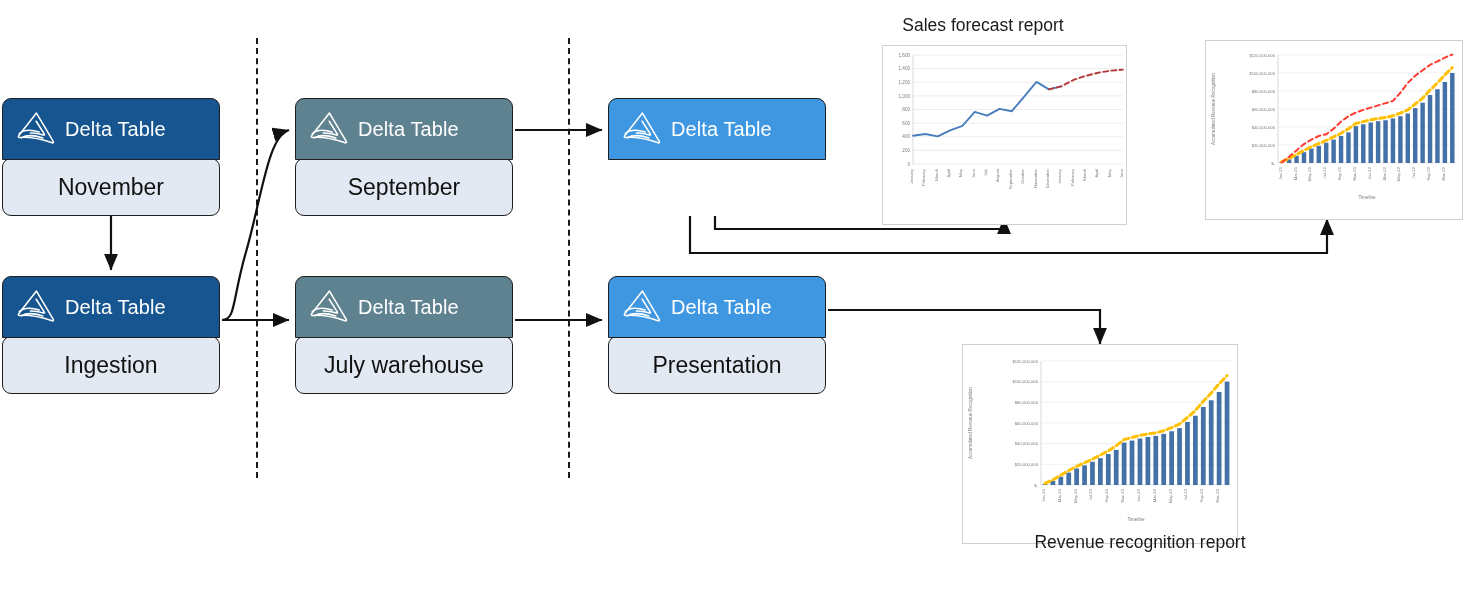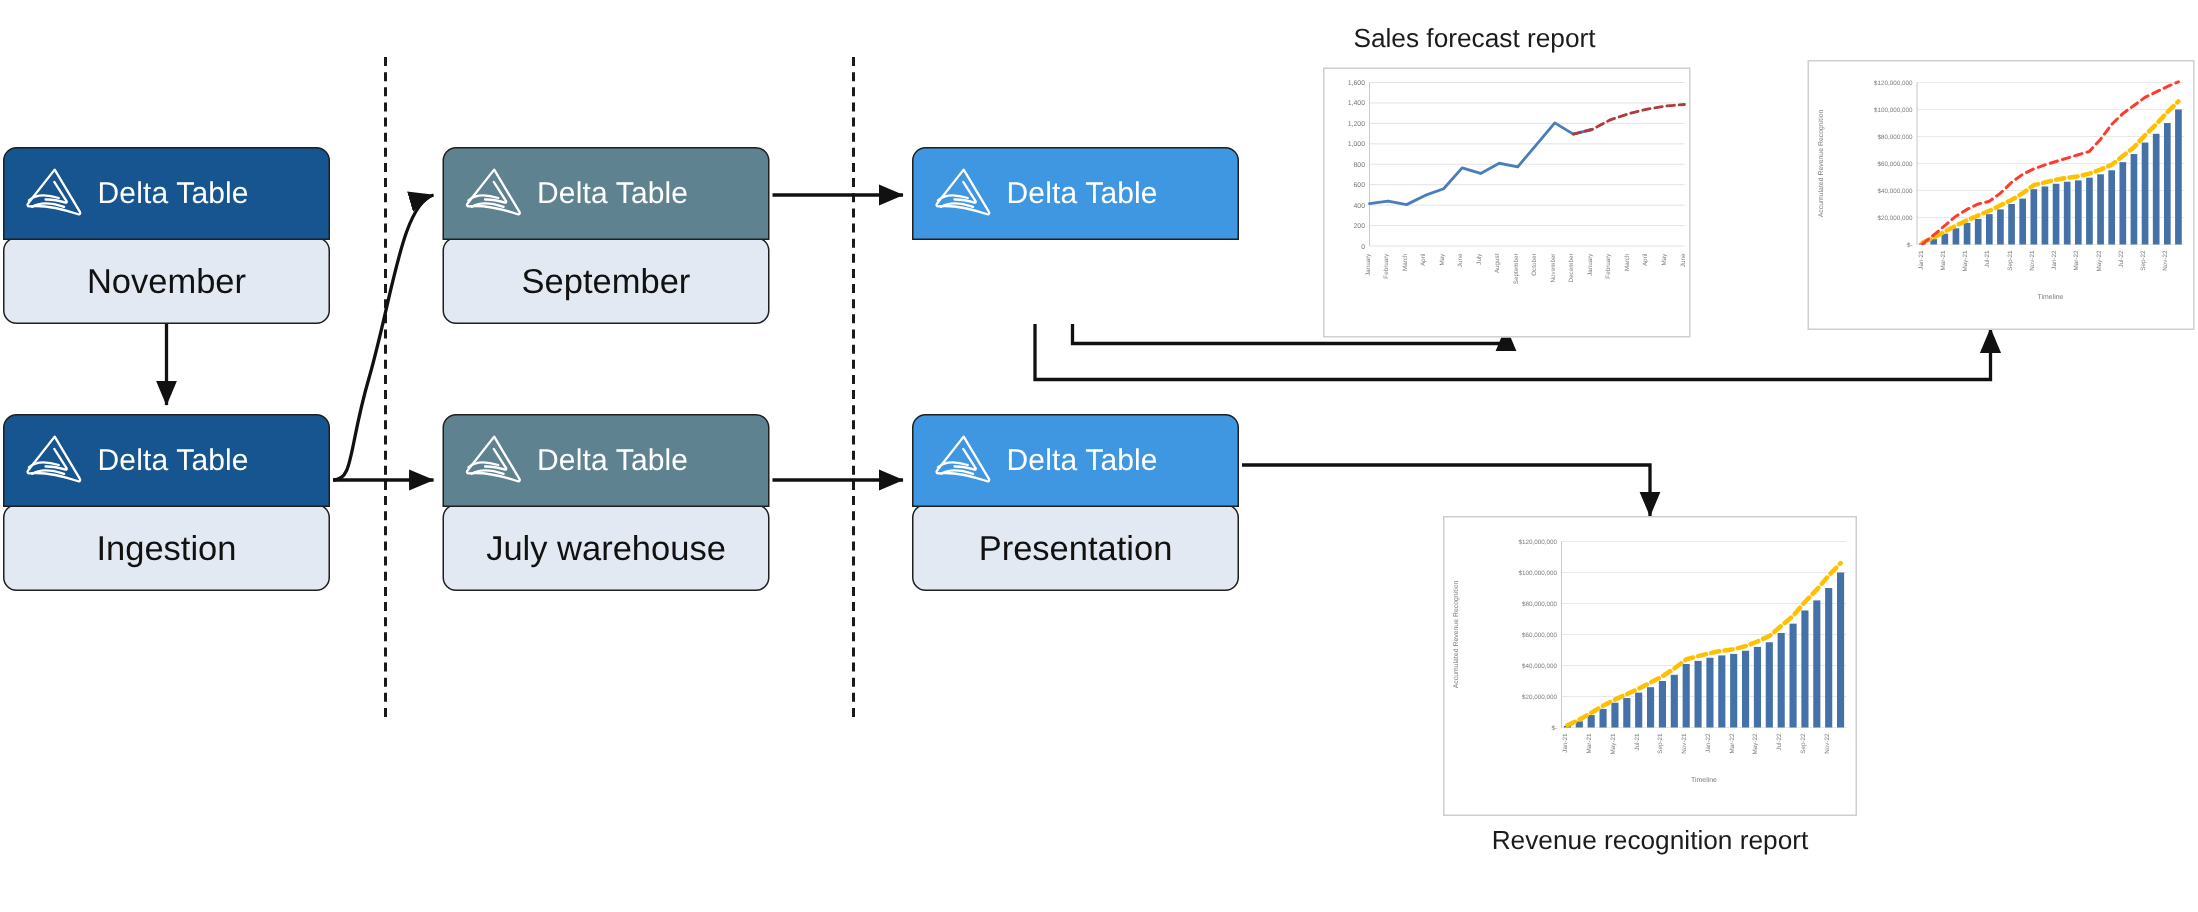--- a/index.html
+++ b/index.html
@@ -338,16 +338,16 @@
           <text x="176.95833333333334" y="144" class="tick2" text-anchor="end" transform="rotate(-90 176.95833333333334 144)">Jan-22</text>
           <text x="192.79166666666669" y="144" class="tick2" text-anchor="end" transform="rotate(-90 192.79166666666669 144)">Mar-22</text>
           <text x="208.625" y="144" class="tick2" text-anchor="end" transform="rotate(-90 208.625 144)">May-22</text>
           <text x="224.45833333333334" y="144" class="tick2" text-anchor="end" transform="rotate(-90 224.45833333333334 144)">Jul-22</text>
           <text x="240.29166666666669" y="144" class="tick2" text-anchor="end" transform="rotate(-90 240.29166666666669 144)">Sep-22</text>
           <text x="256.125" y="144" class="tick2" text-anchor="end" transform="rotate(-90 256.125 144)">Nov-22</text>
           <text x="173" y="176" class="axlbl" text-anchor="middle">Timeline</text>
           <text x="9" y="78" class="axlbl" text-anchor="middle" transform="rotate(-90 9 78)">Accumulated Revenue Recognition</text>
         </svg>
     </div>
-    <div class="caption" style="top:206px;">Revenue recognition report</div>
+    <div class="caption" style="top:188px;margin-left:40px;">Revenue recognition report</div>
   </div>
 
 </div>
 
 </body></html>

